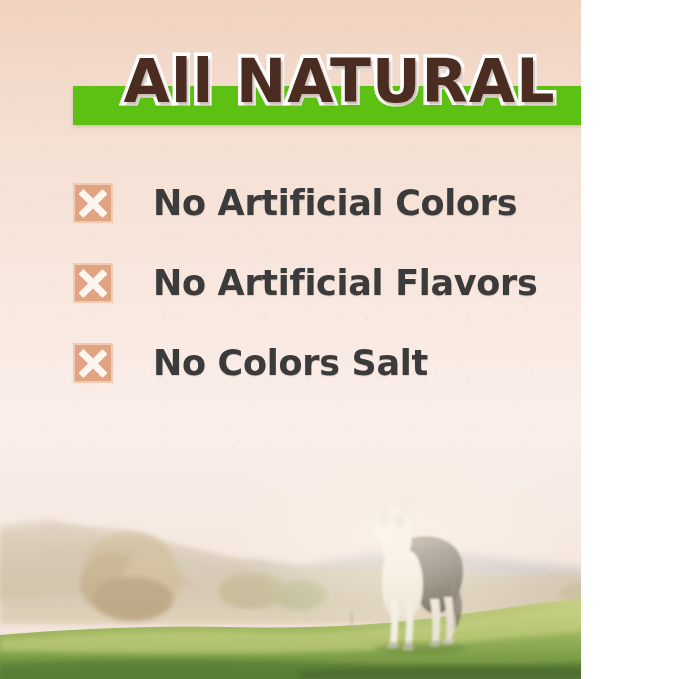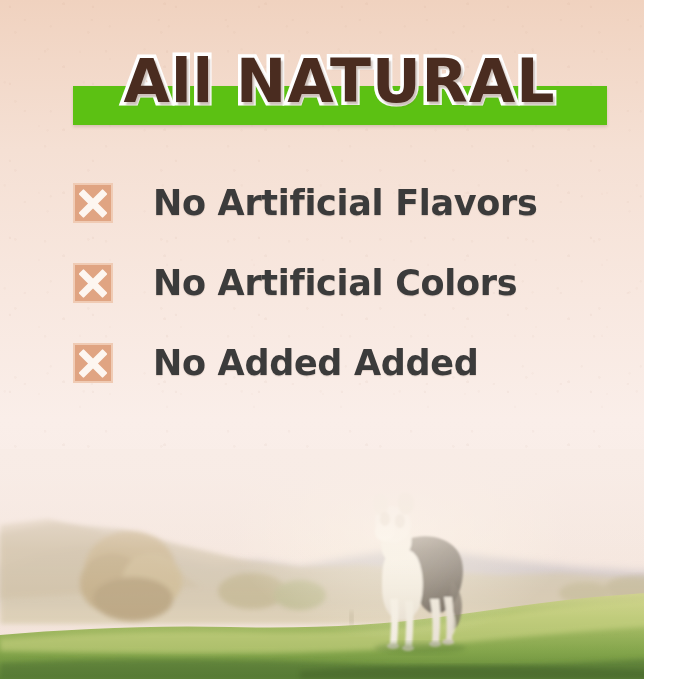--- a/index.html
+++ b/index.html
@@ -6,21 +6,21 @@
     margin: 0;
     padding: 0;
     background: #ffffff;
   }
   body {
     font-family: "Liberation Sans", sans-serif;
   }
 
   #poster {
     position: relative;
-    width: 644px;
+    width: 581px;
     height: 679px;
     overflow: hidden;
     background: #0ea5e9;
   }
 
   
   .bg-base {
     position: absolute;
     inset: 0;
     background:
@@ -188,38 +188,38 @@
     <div class="banner-title">All NATURAL</div>
   </div>
 
   <div class="claims">
 
     <div class="claim-row">
       <div class="claim-mark">
         <span class="x1"></span>
         <span class="x2"></span>
       </div>
-      <div class="claim-text">No Artificial Flavors</div>
+      <div class="claim-text">No Artificial Colors</div>
     </div>
 
     <div class="claim-row">
       <div class="claim-mark">
         <span class="x1"></span>
         <span class="x2"></span>
       </div>
-      <div class="claim-text">No Artificial Colors</div>
+      <div class="claim-text">No Artificial Flavors</div>
     </div>
 
 
     <div class="claim-row">
       <div class="claim-mark">
         <span class="x1"></span>
         <span class="x2"></span>
       </div>
-      <div class="claim-text">No Added Added</div>
+      <div class="claim-text">No Colors Salt</div>
     </div>
 
   </div>
 
   <div class="photo">
     <svg viewBox="0 0 679 230" preserveAspectRatio="none">
       <defs>
         <linearGradient id="skyG" x1="0" y1="0" x2="0" y2="1">
           <stop offset="0" stop-color="#f6e9e2"></stop>
           <stop offset="0.55" stop-color="#f4e5dd"></stop>

